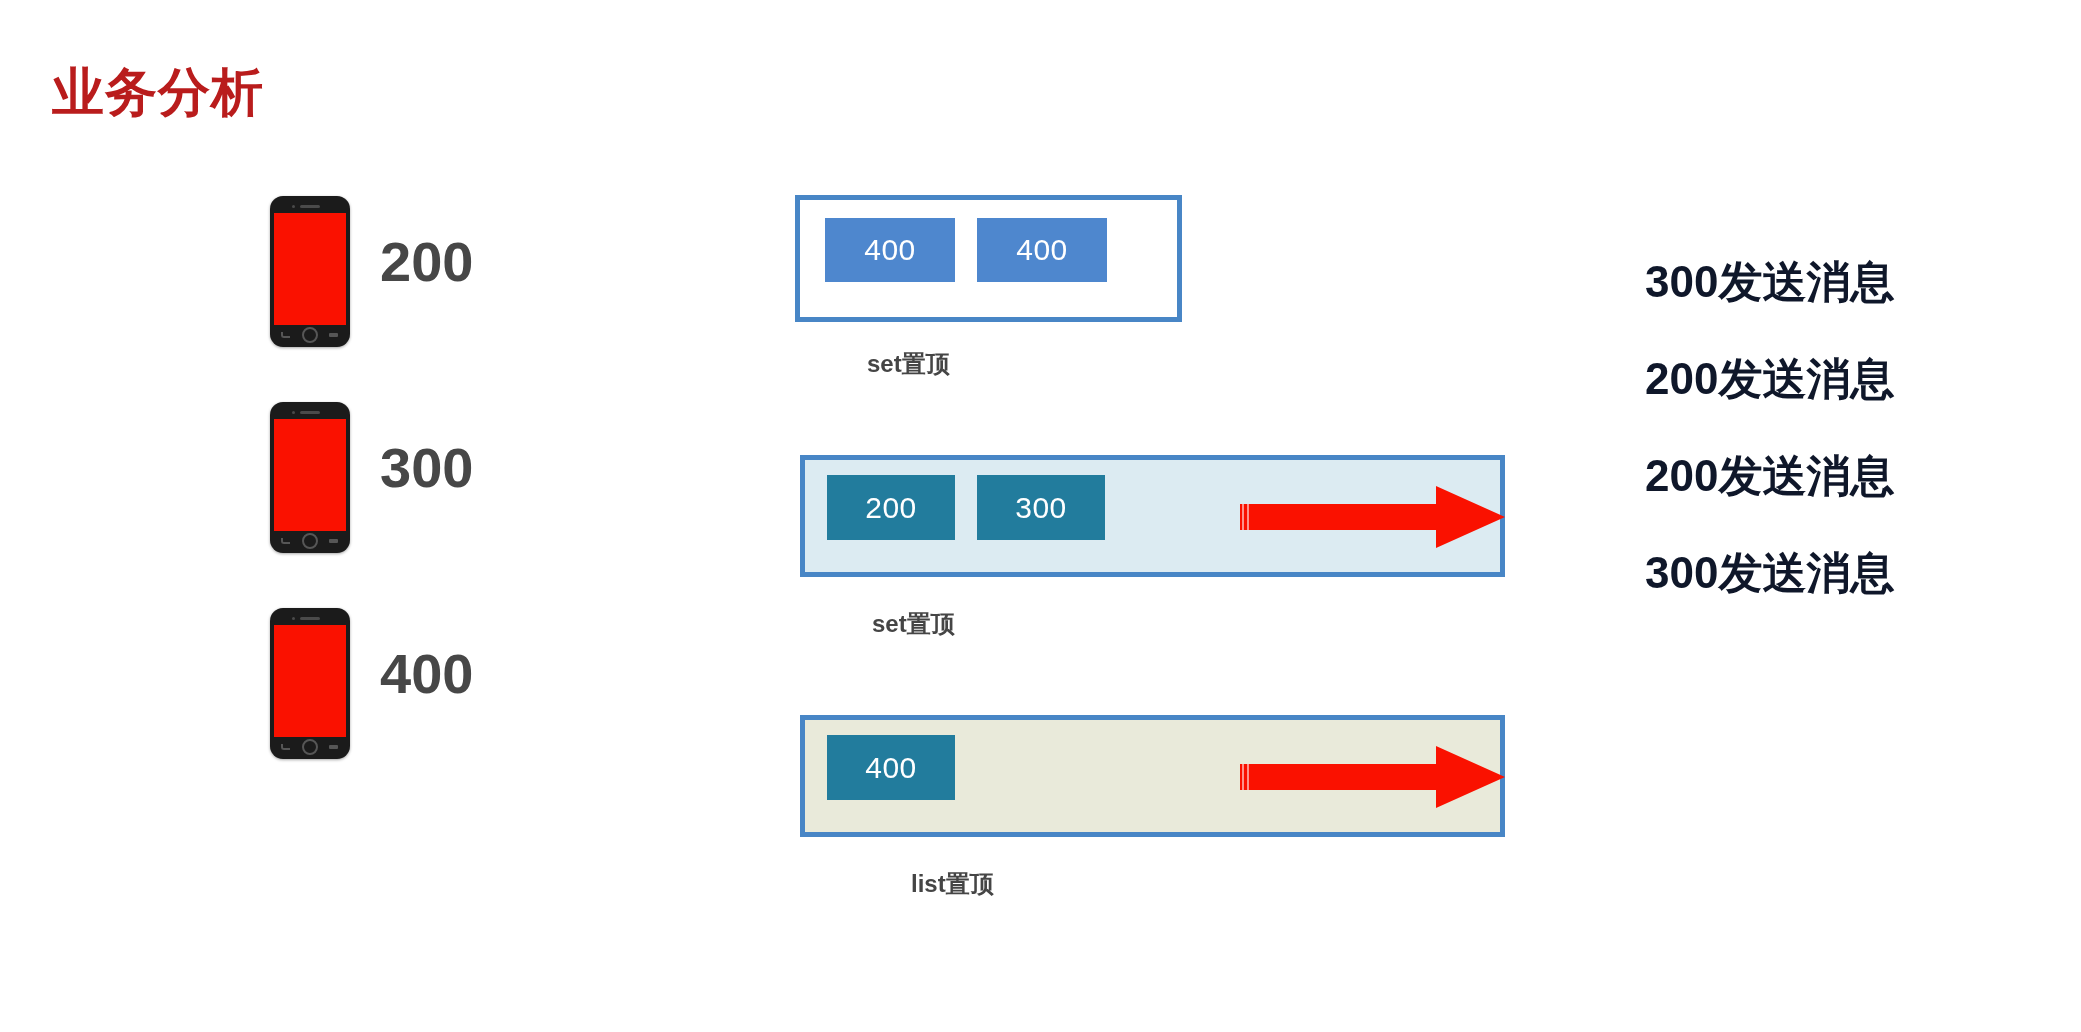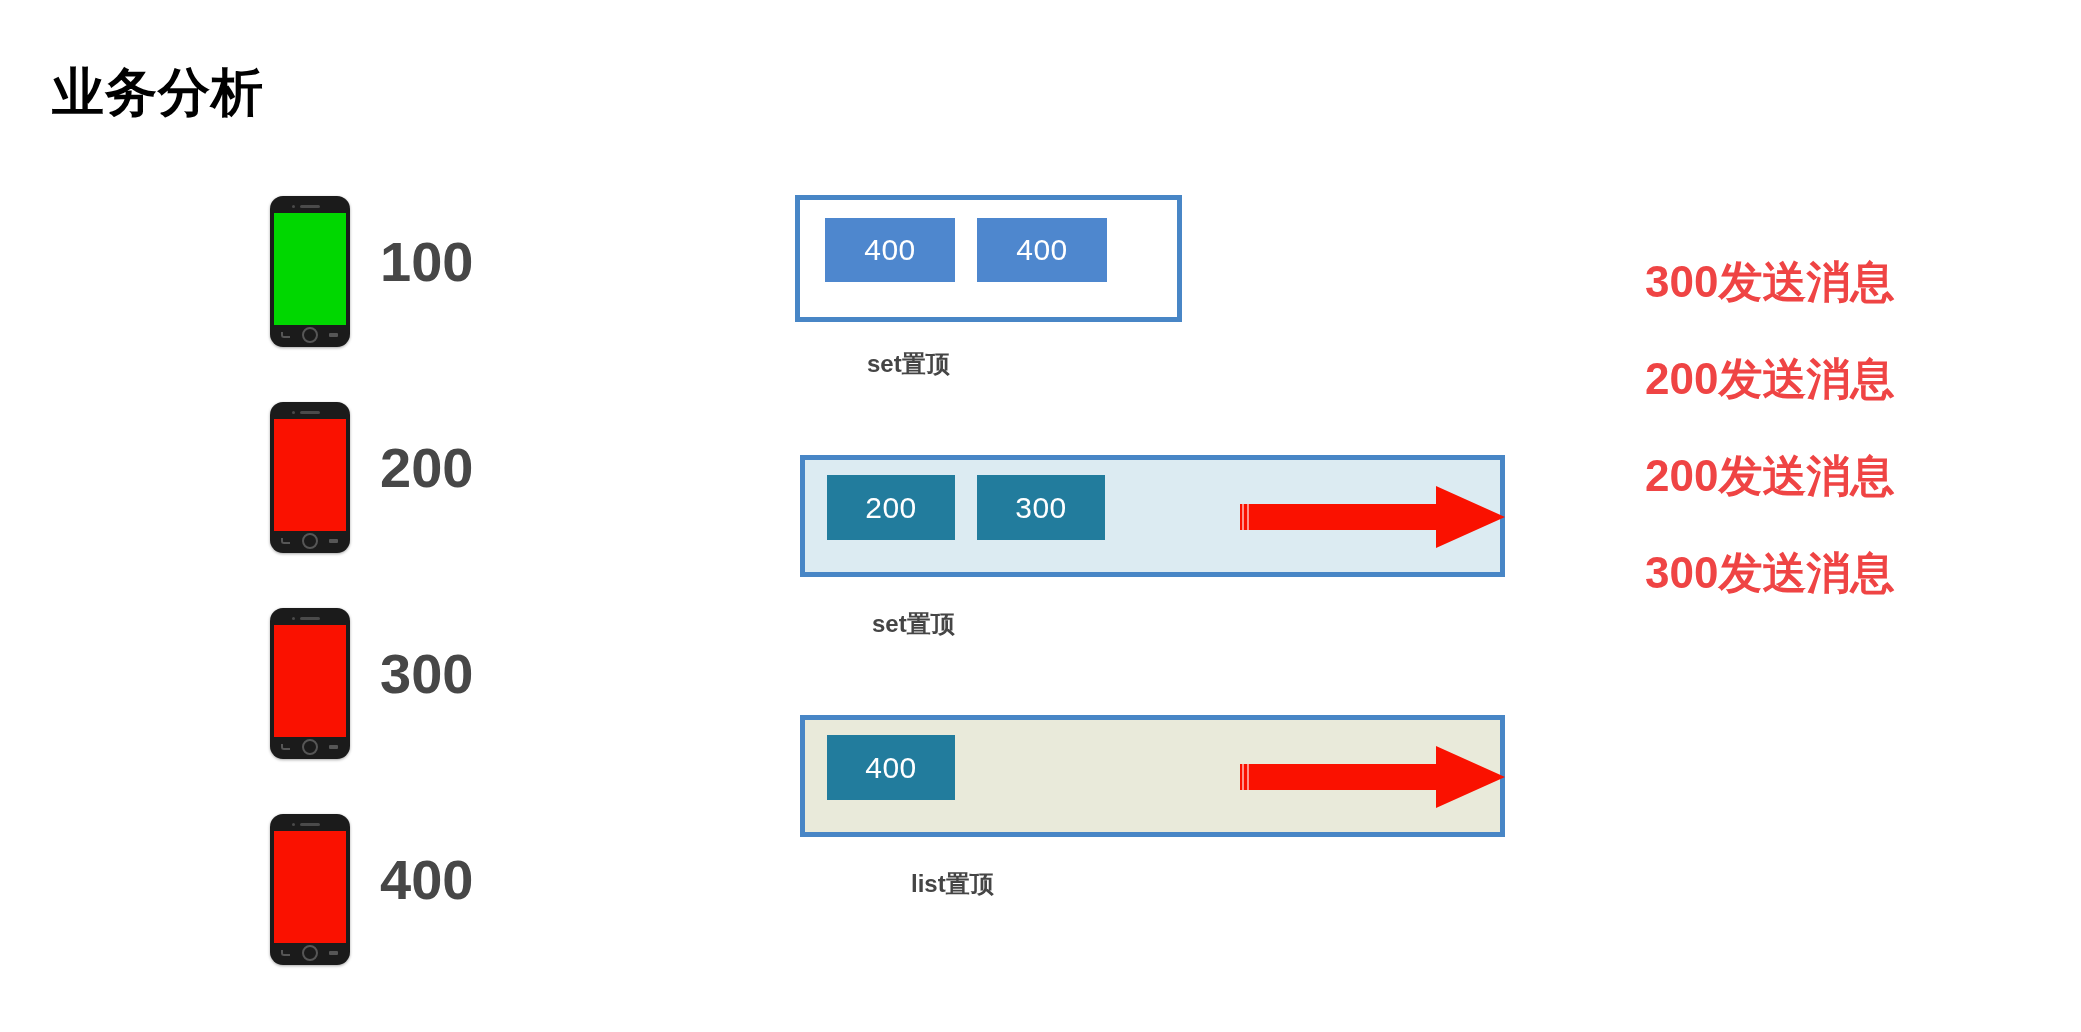--- a/index.html
+++ b/index.html
@@ -15,21 +15,21 @@
     overflow: hidden;
   }
 
   
   #page-title {
     position: absolute;
     left: 52px;
     top: 58px;
     font-size: 52px;
     font-weight: bold;
-    color: #000000;
+    color: #b91c1c;
     letter-spacing: 1px;
     white-space: nowrap;
   }
 
   
   #phone-column {
     position: absolute;
     left: 270px;
     top: 196px;
     width: 320px;
@@ -199,45 +199,34 @@
 
   
   #message-column {
     position: absolute;
     left: 1645px;
     top: 260px;
   }
   .message-item {
     font-size: 44px;
     font-weight: bold;
-    color: #ef4444;
+    color: #0f172a;
     height: 97px;
     line-height: 1;
     white-space: nowrap;
     text-align: center;
   }
 </style>
 </head>
 <body>
 
 <div id="page-title">业务分析</div>
 
 <div id="phone-column">
 
-  <div class="phone-row">
-    <div class="phone">
-      <span class="phone-cam"></span>
-      <span class="phone-speaker"></span>
-      <div class="phone-screen" style="background:#00D700;"></div>
-      <span class="phone-back"></span>
-      <span class="phone-home"></span>
-      <span class="phone-menu"></span>
-    </div>
-    <div class="phone-value">100</div>
-  </div>
 
   <div class="phone-row">
     <div class="phone">
       <span class="phone-cam"></span>
       <span class="phone-speaker"></span>
       <div class="phone-screen" style="background:#FA1100;"></div>
       <span class="phone-back"></span>
       <span class="phone-home"></span>
       <span class="phone-menu"></span>
     </div>

